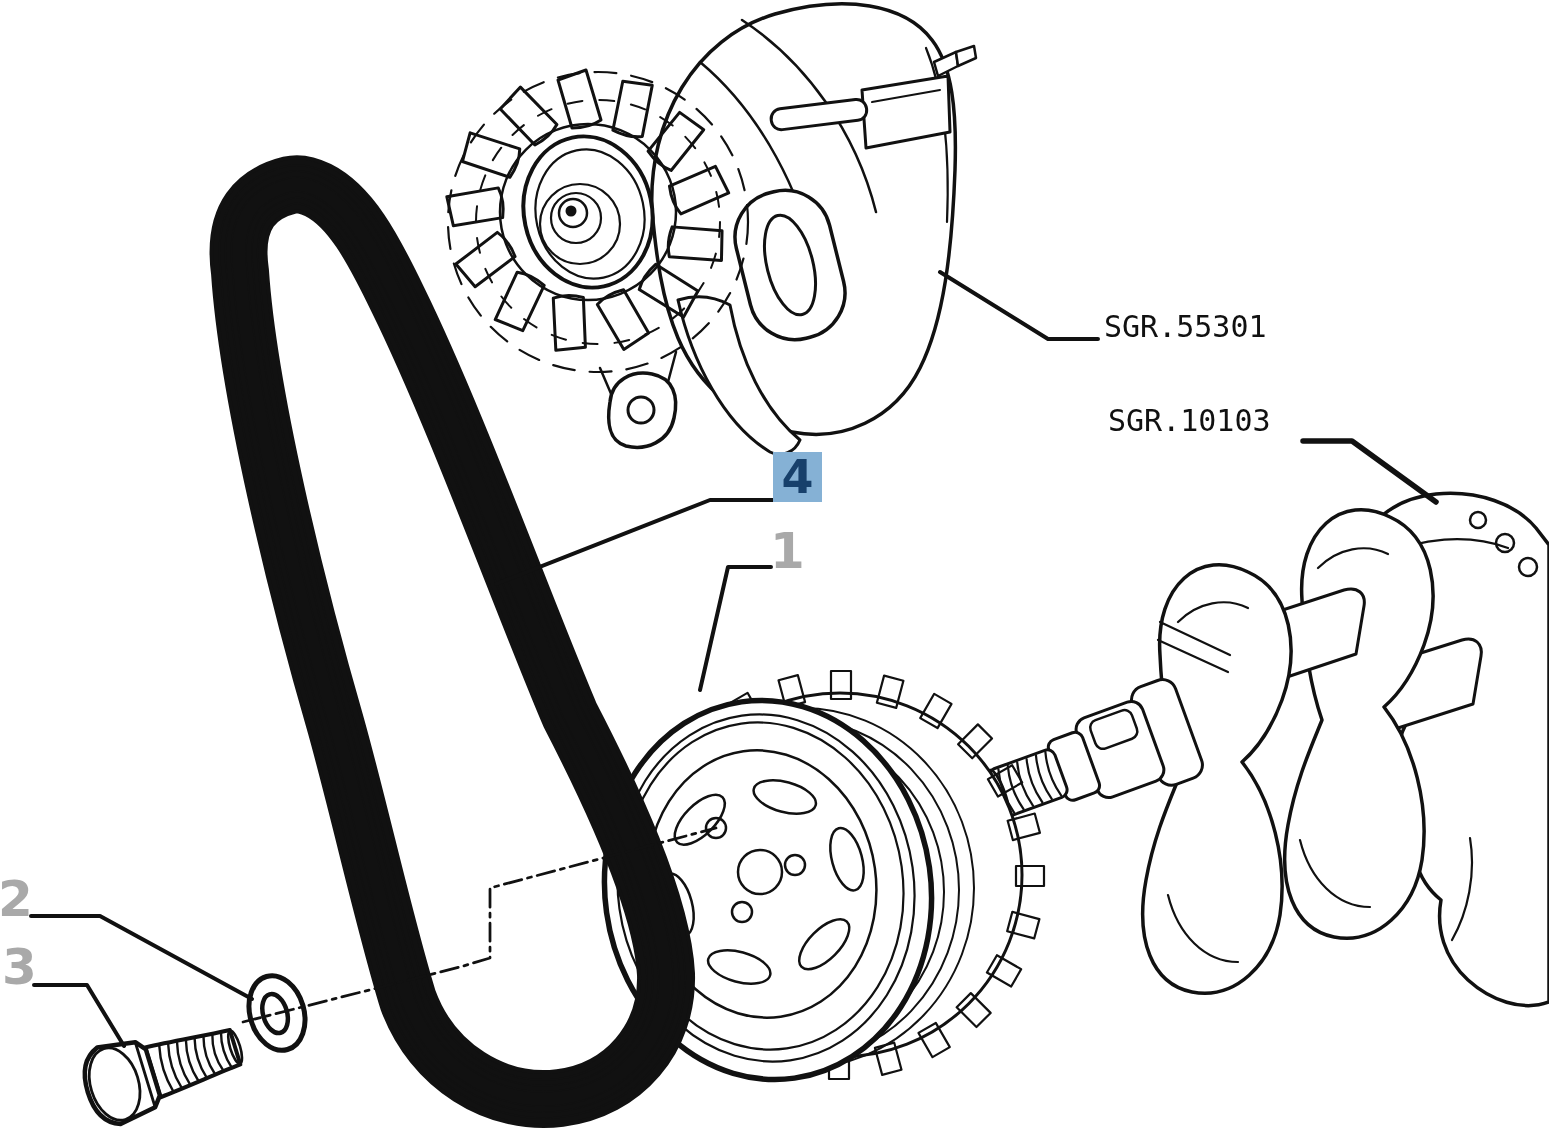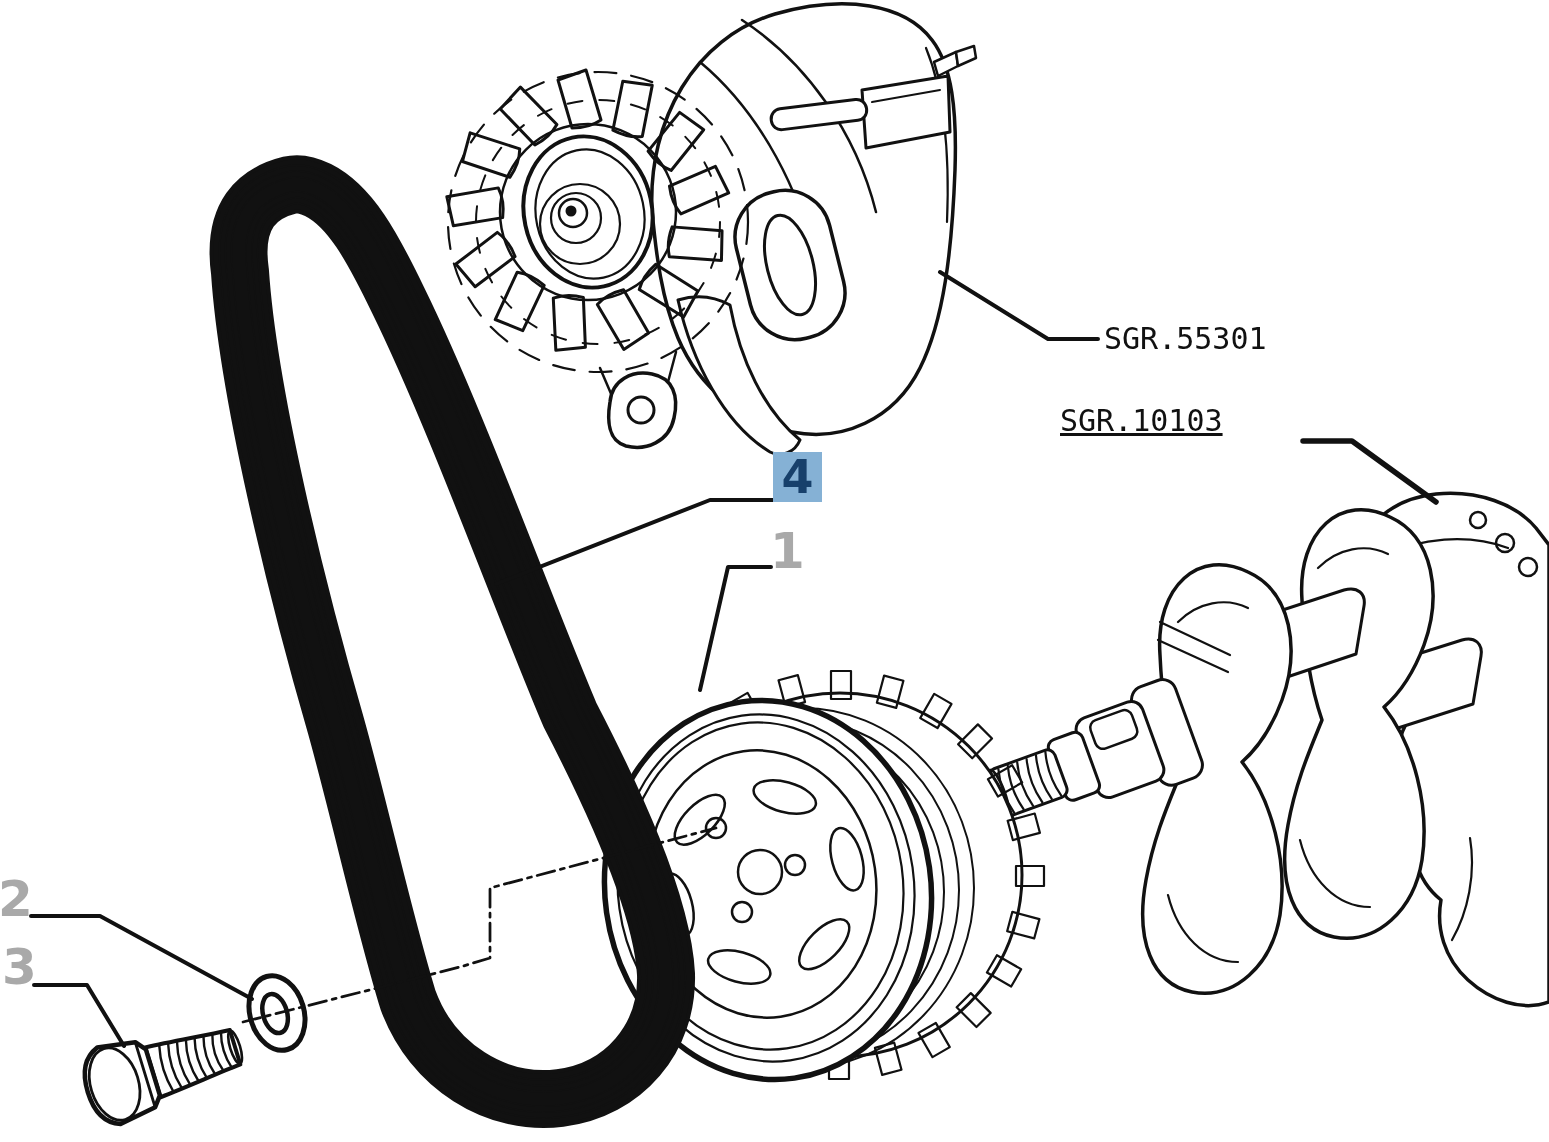--- a/index.html
+++ b/index.html
@@ -189,16 +189,16 @@
     <path d="M 243,1022 L 460,967 L 490,958 L 490,888 L 716,828" stroke-width="2.75" stroke-dasharray="18 6 4 6"></path>
   </g>
 </svg>
 
 <div class="label callout-selected" style="left:773px;top:452px;">
   <span>4</span>
 </div>
 <div class="label callout" style="left:770px;top:526px;">1</div>
 <div class="label callout" style="left:-2px;top:874px;">2</div>
 <div class="label callout" style="left:2px;top:942px;">3</div>
-<div class="label sgr" style="left:1104px;top:324px;">SGR.55301</div>
-<div class="label sgr" style="left:1060px;top:406px;text-decoration:underline;">SGR.10103</div>
+<div class="label sgr" style="left:1104px;top:312px;">SGR.55301</div>
+<div class="label sgr" style="left:1108px;top:406px;">SGR.10103</div>
 
 </div>
 
 </body></html>

